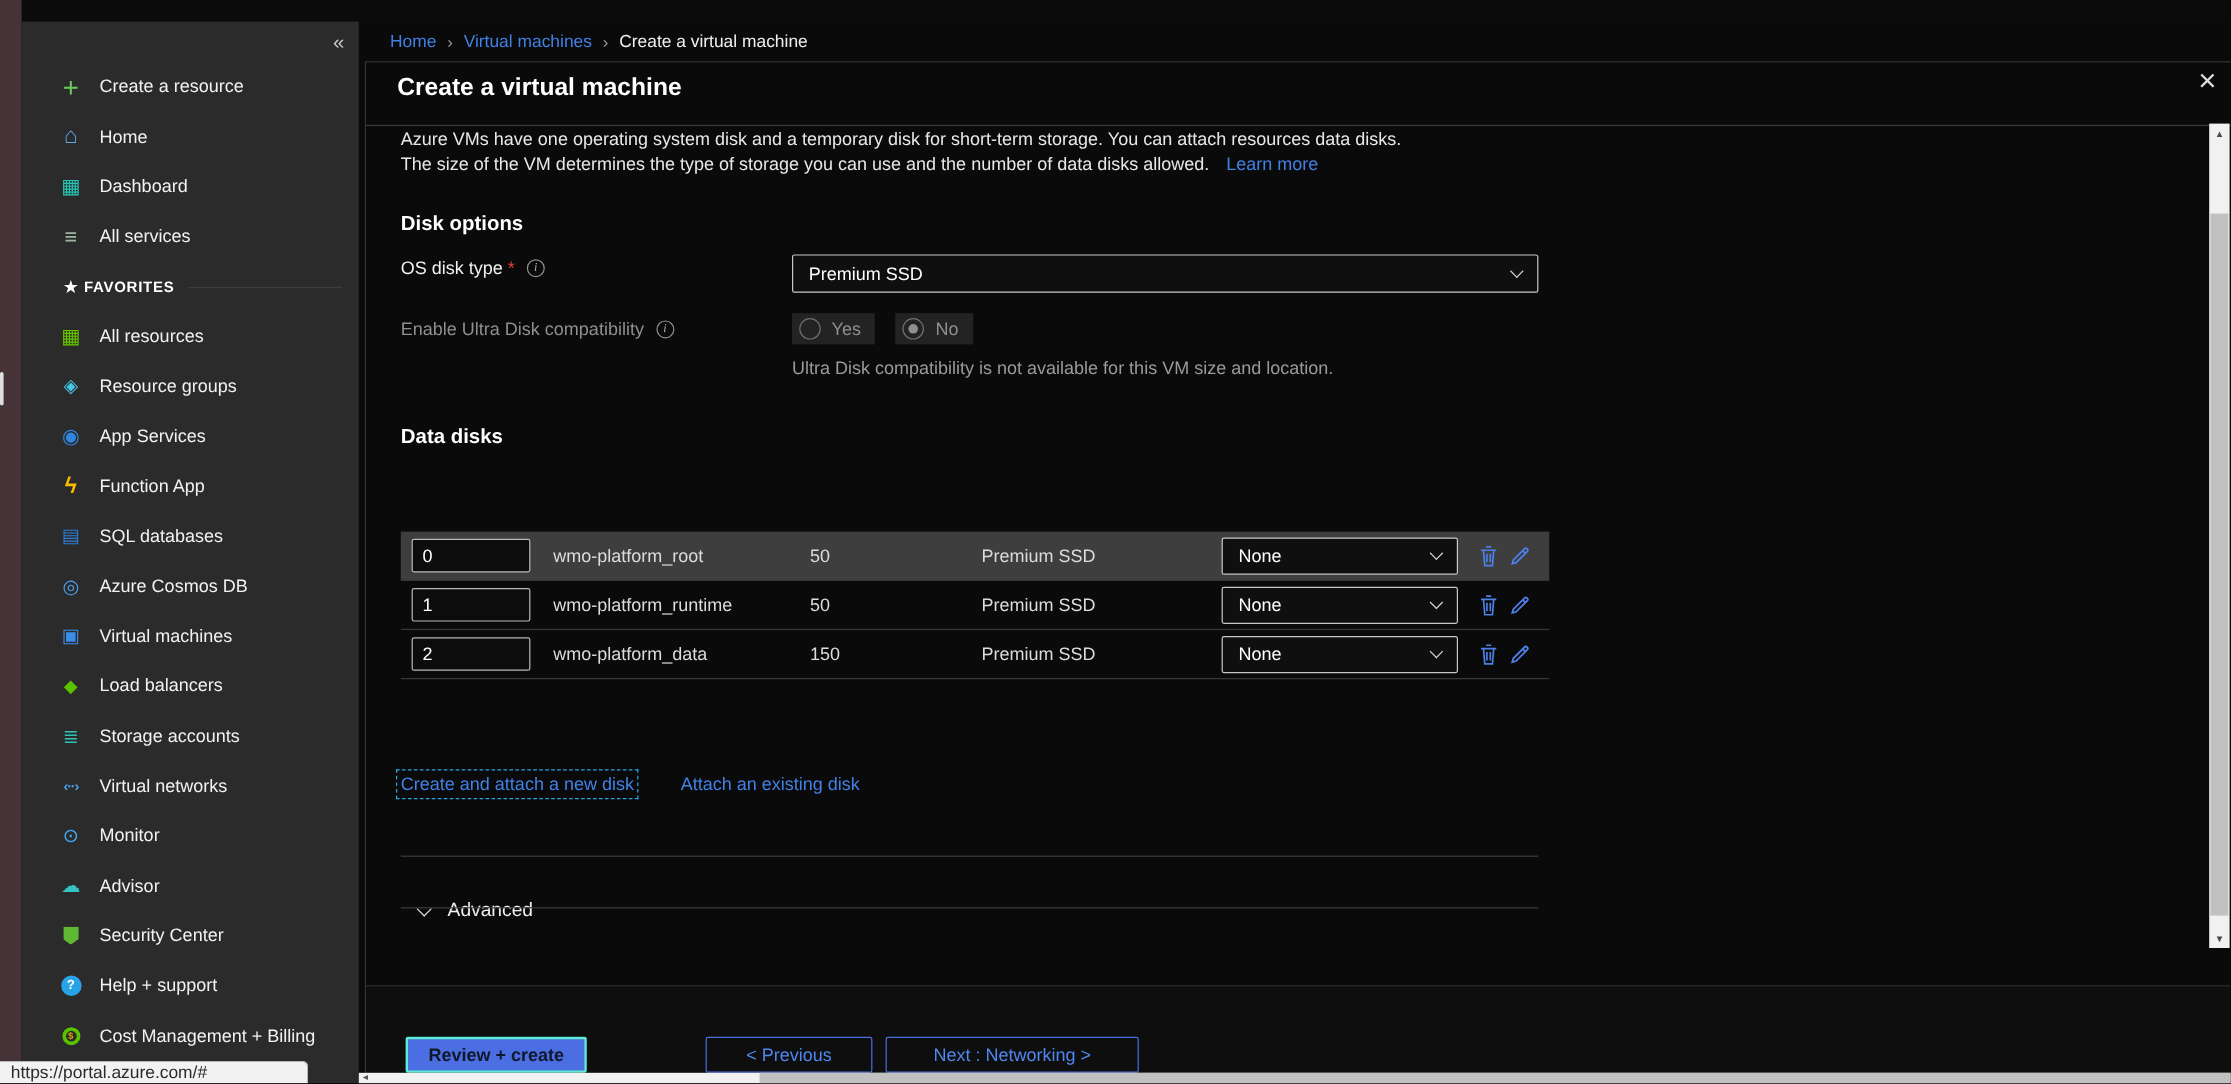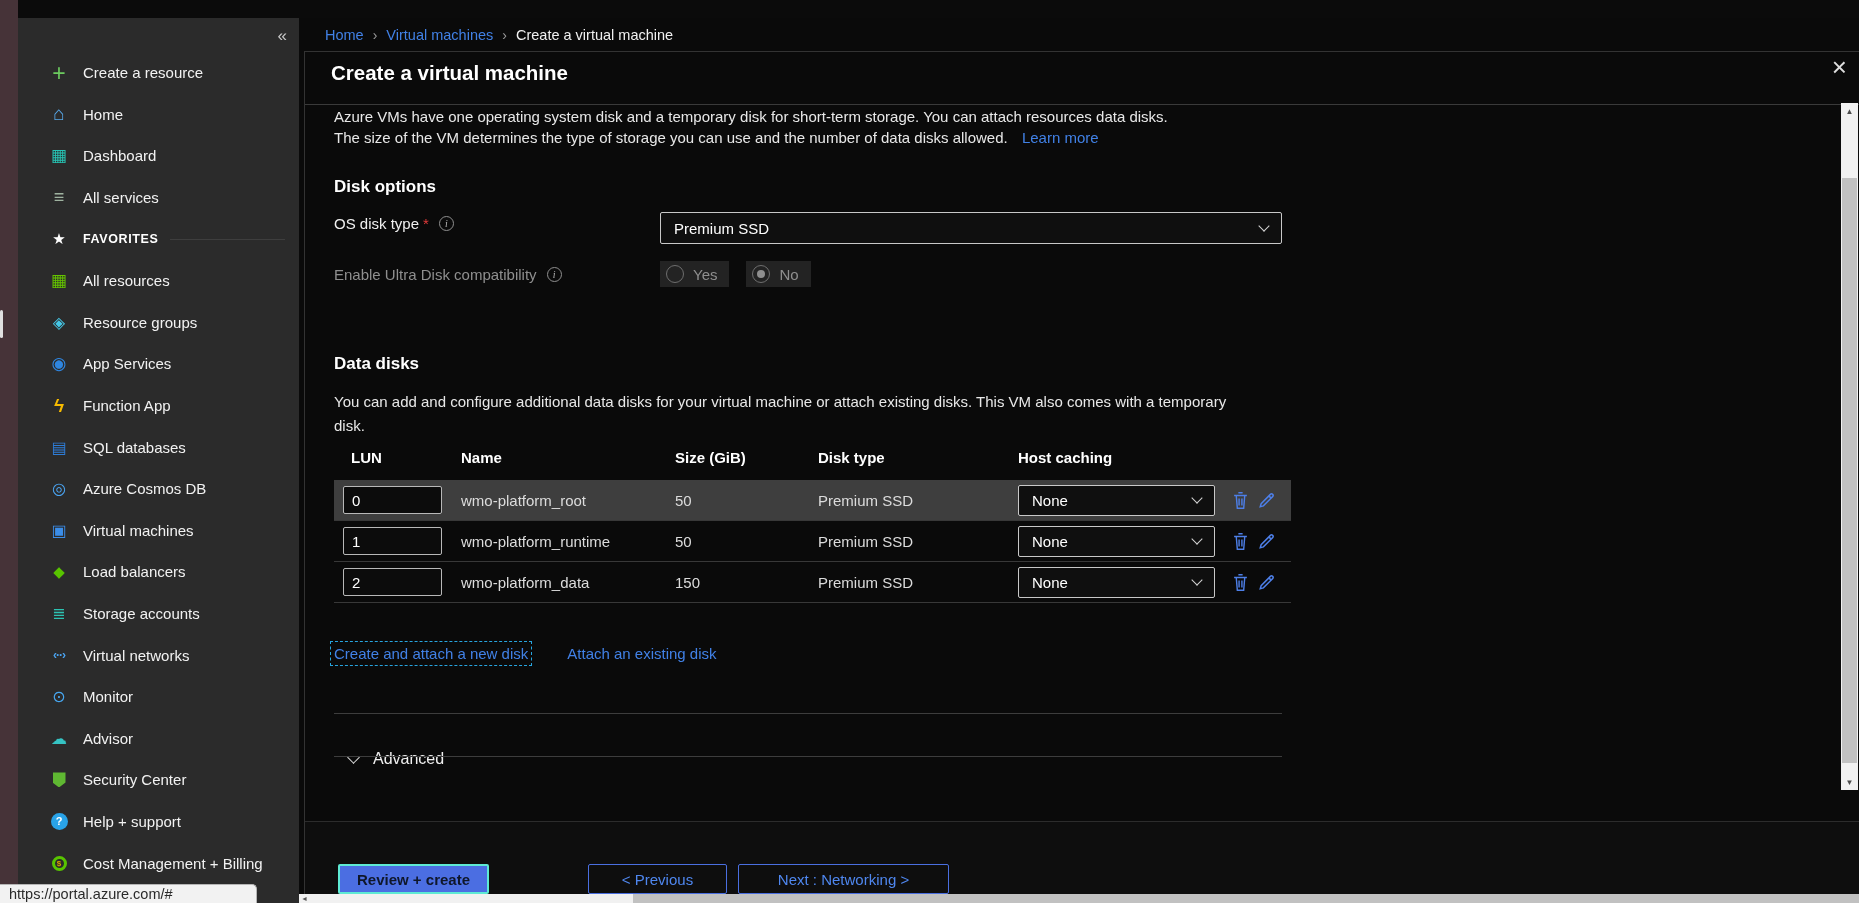--- a/index.html
+++ b/index.html
@@ -16,21 +16,21 @@
   .tenant{position:absolute;right:104px;top:2px;font-size:10px;color:#ececec;white-space:nowrap;letter-spacing:.2px;}
   .avatar{position:absolute;left:1771px;top:-10px;width:26px;height:26px;border-radius:50%;background:#909090;}
 
   
   .sidebar{position:absolute;left:18px;top:18px;width:281px;height:885px;background:#2b2b2b;z-index:2;}
   .collapse{position:absolute;top:8px;right:12px;font-size:17px;color:#c9c9c9;cursor:pointer;}
   .sb-list{position:absolute;left:0;top:34px;right:0;}
   .sb-item{display:flex;align-items:center;height:41.6px;padding-left:30px;cursor:pointer;}
   .sbi{display:inline-flex;width:22px;height:20px;align-items:center;justify-content:center;flex:none;}
   .sb-label{margin-left:13px;font-size:15px;color:#f2f2f2;white-space:nowrap;}
-  .sb-fav .sb-favlabel{margin-left:13px;font-size:12.5px;font-weight:700;letter-spacing:.6px;color:#fff;}
+  .sb-fav .sb-favlabel{font-size:12.5px;font-weight:700;letter-spacing:.6px;color:#fff;}
   .fav-line{flex:1;height:1px;background:#3e3e3e;margin:0 14px 0 12px;}
 
   .i-create{color:#6ccb5f;font-size:23px;line-height:18px;}
   .i-home{color:#57a9ea;font-size:19px;}
   .i-dashboard{color:#27c5b5;font-size:17px;}
   .i-services{color:#9fb3a0;font-size:18px;}
   .i-star{color:#ffffff;font-size:15px;}
   .i-resources{color:#65c400;font-size:17px;}
   .i-groups{color:#45c8e8;font-size:16px;}
   .i-app{color:#2f86e0;font-size:17px;}
@@ -274,33 +274,25 @@
         <div class="radios">
           <div class="radio-chip">
             <span class="radio"></span>
             <span class="rlabel">Yes</span>
           </div>
           <div class="radio-chip">
             <span class="radio checked"></span>
             <span class="rlabel">No</span>
           </div>
         </div>
+        <div class="ultra-note">Ultra Disk compatibility is not available for this VM size and location.</div>
 
         <div class="sec-h h-data">Data disks</div>
-        <div class="desc">You can add and configure additional data disks for your virtual machine or attach existing disks. This VM also comes with a temporary disk.</div>
 
         <div class="dtable">
-          <div class="thead">
-            <div class="th-lun">LUN</div>
-            <div>Name</div>
-            <div>Size (GiB)</div>
-            <div>Disk type</div>
-            <div>Host caching</div>
-            <div></div>
-          </div>
 
           <div class="trow hl">
             <div class="c-lun"><input class="lun-input" value="0" style=""></div>
             <div class="c-name">wmo-platform_root</div>
             <div class="c-size">50</div>
             <div class="c-type">Premium SSD</div>
             <div class="c-host">
                 <div class="dd host-dd">
               <span>None</span>
               <span class="chev"></span>

